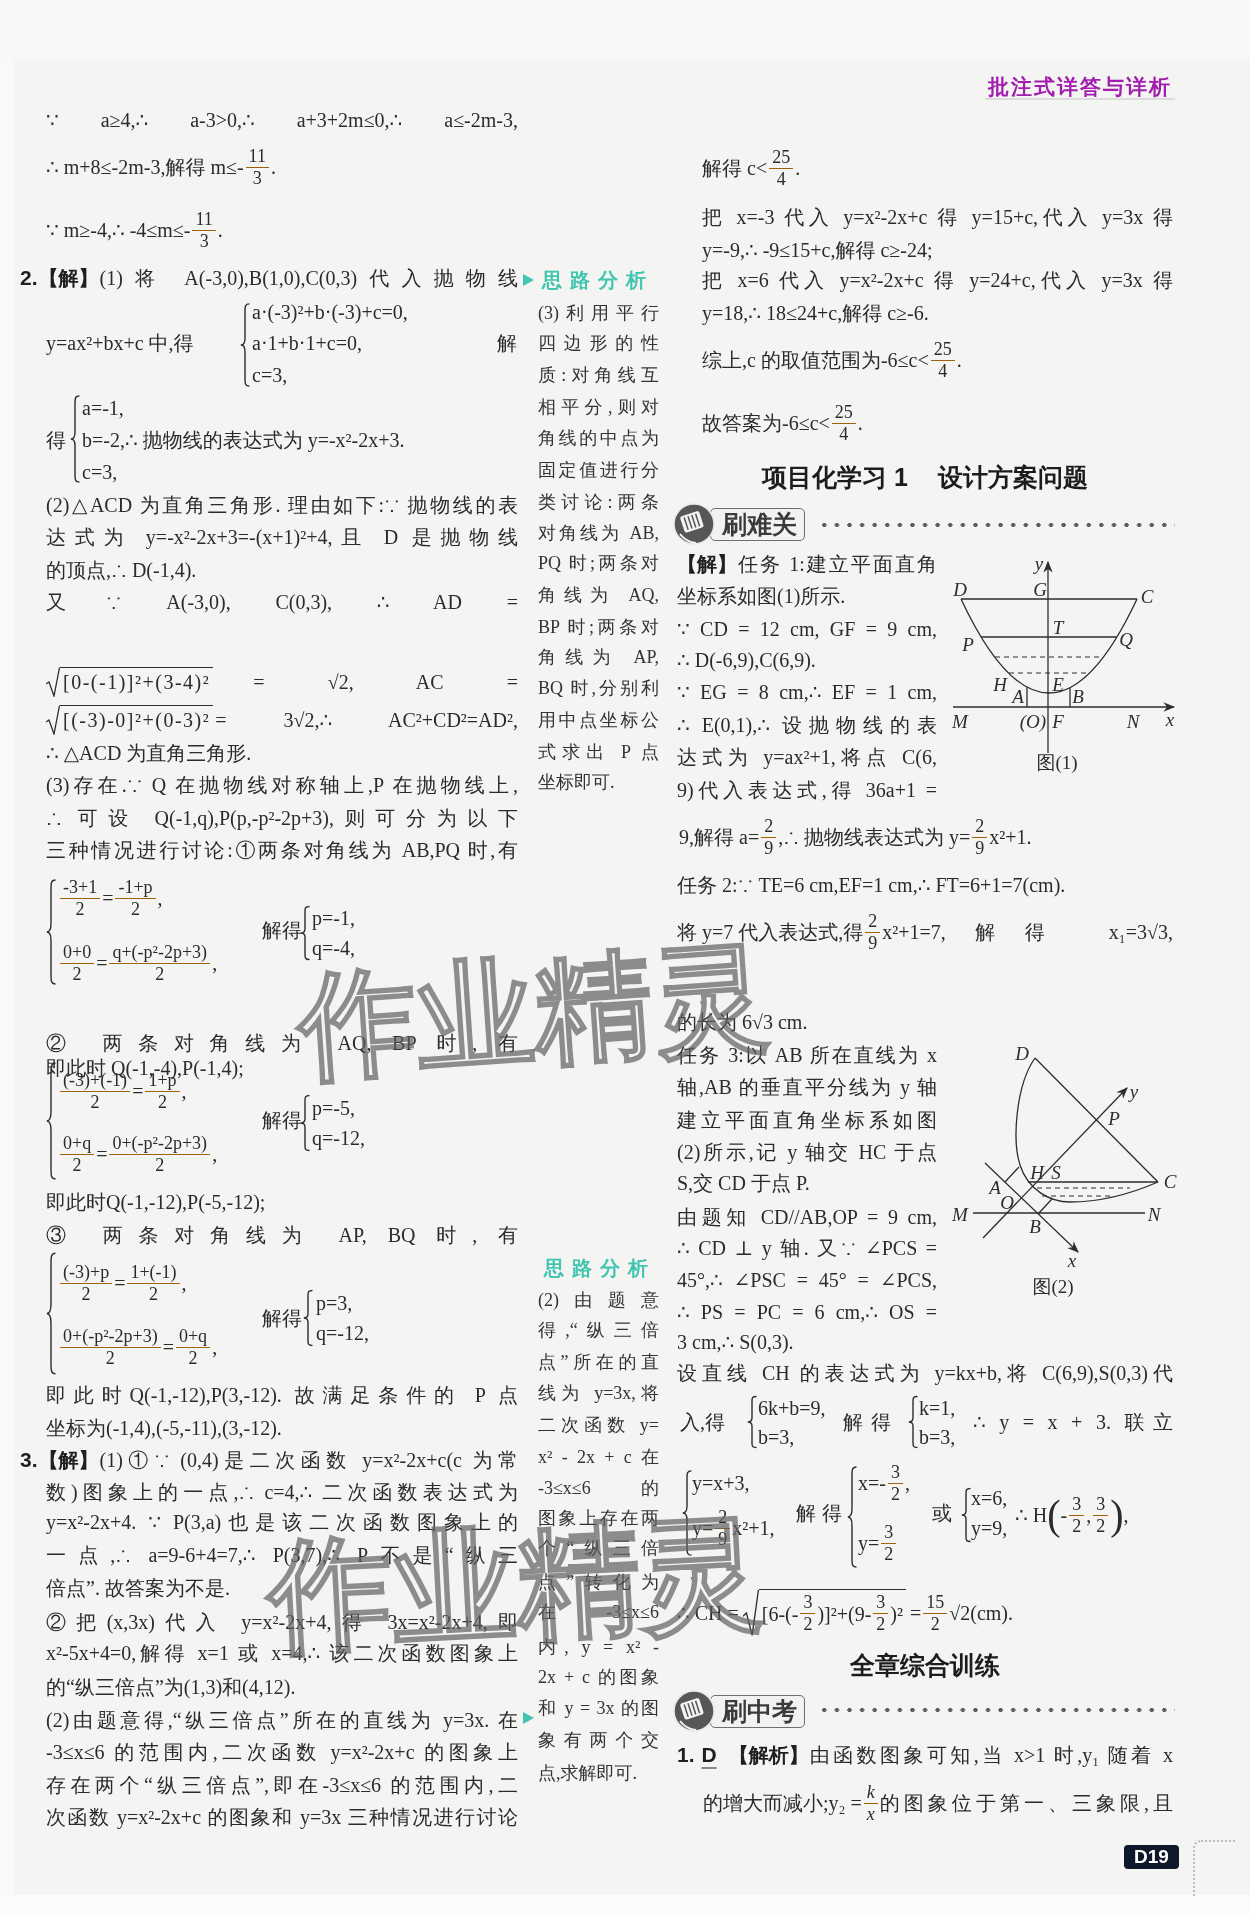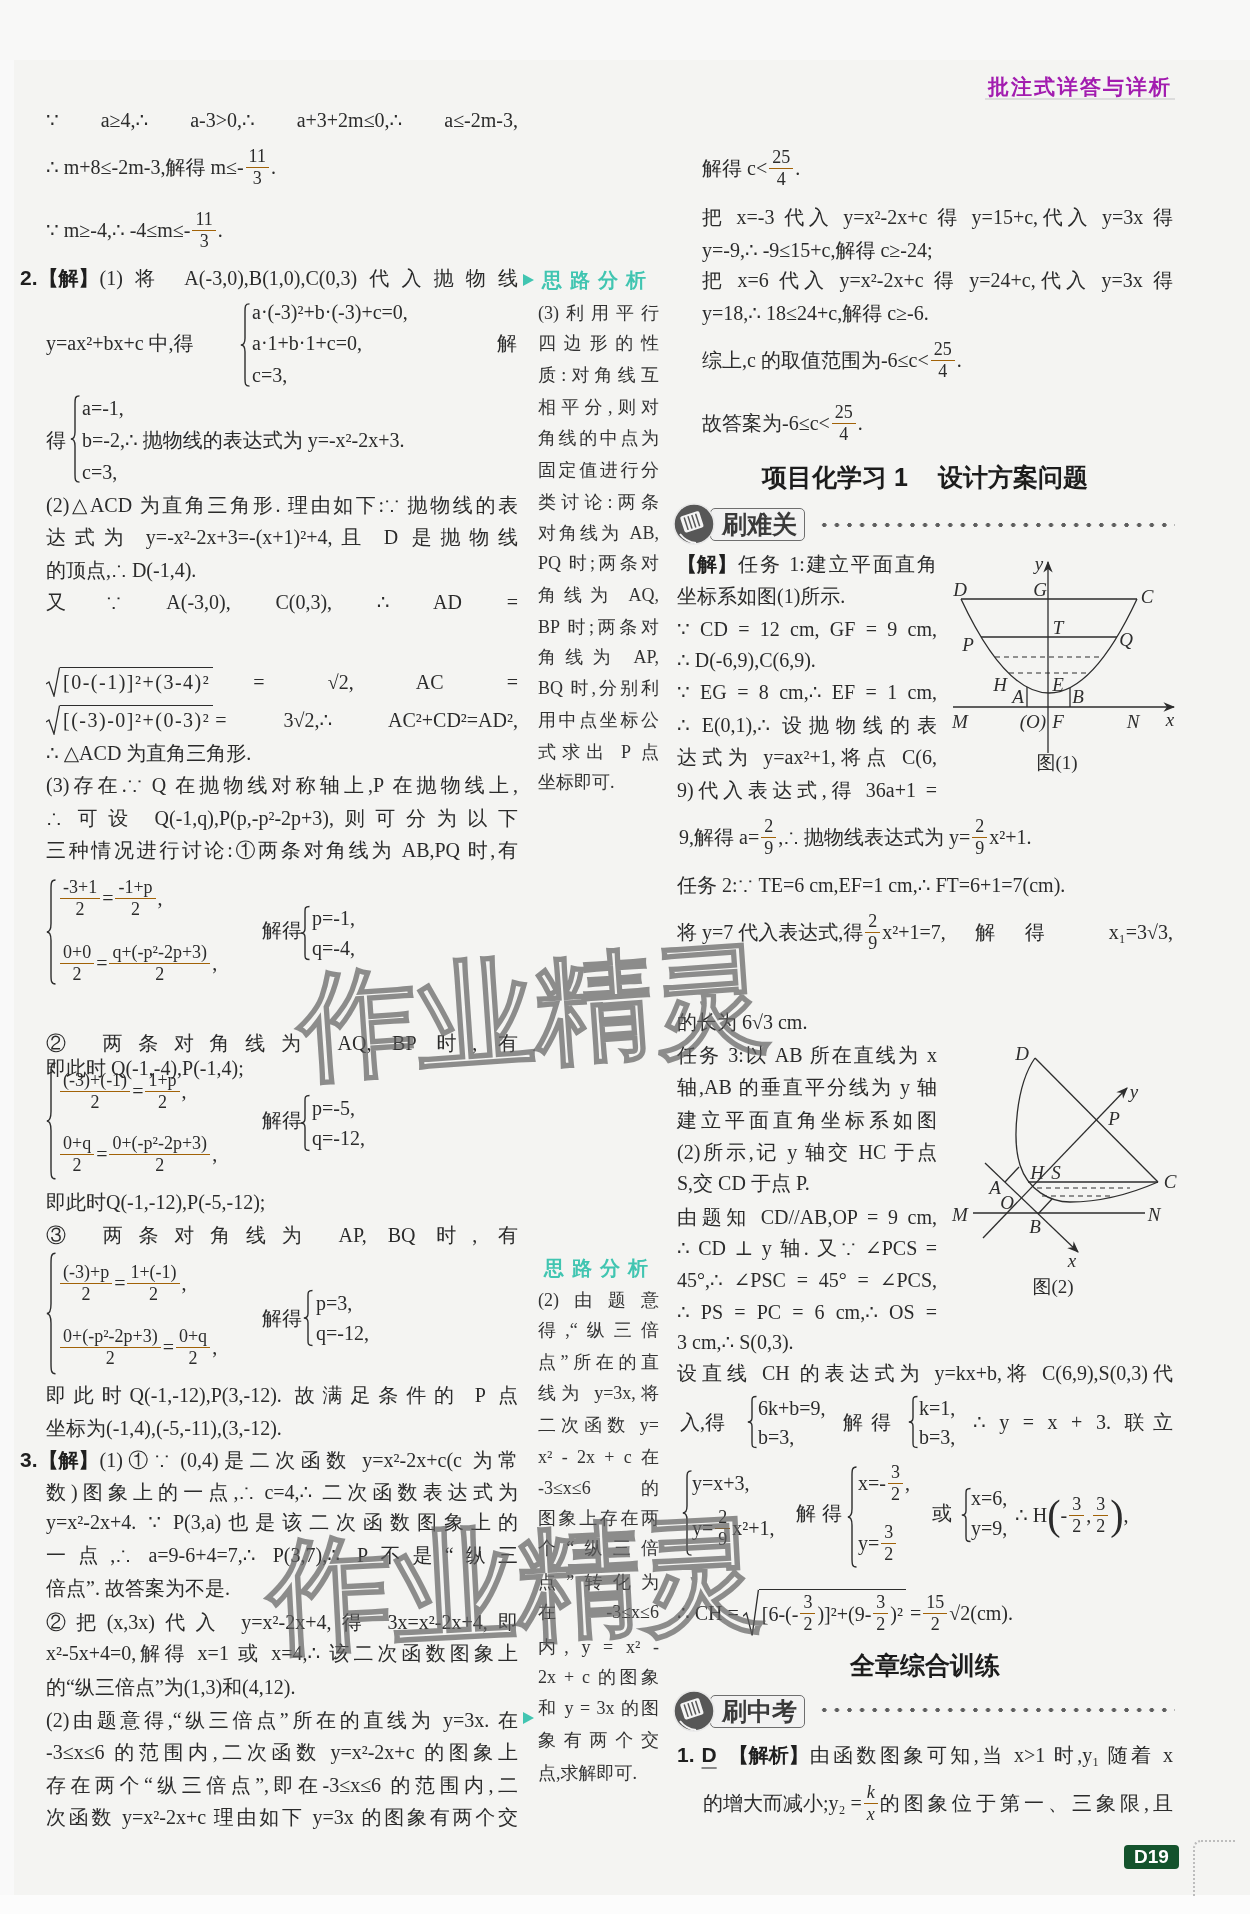--- a/index.html
+++ b/index.html
@@ -32,21 +32,21 @@
 .ann-title{position:absolute;height:24px;line-height:24px;font-size:20px;font-weight:bold;letter-spacing:8px;color:#41c5b1;white-space:nowrap;font-family:"DejaVu Sans",sans-serif;}
 .marker{position:absolute;width:0;height:0;border-top:6px solid transparent;border-bottom:6px solid transparent;border-left:11px solid #41c5b1;}
 .sec-title{position:absolute;left:677px;width:496px;height:34px;line-height:34px;text-align:center;font-family:"Liberation Sans","DejaVu Sans",sans-serif;font-weight:bold;font-size:25px;color:#1c1c1c;white-space:nowrap;}
 .sec-title .gap{margin-left:30px;}
 .badge{position:absolute;height:44px;display:flex;align-items:center;}
 .badge-icon{width:44px;height:44px;flex:none;position:relative;z-index:2;}
 .badge-box{margin-left:-6px;height:31px;line-height:31px;padding:0 7px 0 11px;border:1.6px solid #6e6e6e;border-radius:5px;background:#f2f2f2;font-family:"Liberation Sans","DejaVu Sans",sans-serif;font-weight:bold;font-size:25px;color:#3a3a3a;white-space:nowrap;}
 .dots{position:absolute;height:6px;background-image:radial-gradient(circle,#5e5e5e 1.9px,transparent 2.4px);background-size:12.6px 6px;background-repeat:repeat-x;}
 .running{position:absolute;left:988px;top:73px;font-family:"Liberation Sans","DejaVu Sans",sans-serif;font-weight:bold;font-size:21px;letter-spacing:2px;color:#a21caf;white-space:nowrap;}
 .running-rule{position:absolute;left:985px;top:98px;width:190px;height:2px;background:#dcdcdc;}
-.pageno{position:absolute;left:1124px;top:1845px;width:55px;height:24px;line-height:24px;text-align:center;border-radius:4px;background:#14532d;color:#fff;font-family:"Liberation Sans","DejaVu Sans",sans-serif;font-weight:bold;font-size:19px;}
+.pageno{position:absolute;left:1124px;top:1845px;width:55px;height:24px;line-height:24px;text-align:center;border-radius:4px;background:#0f172a;color:#fff;font-family:"Liberation Sans","DejaVu Sans",sans-serif;font-weight:bold;font-size:19px;}
 .corner{position:absolute;left:1193px;top:1840px;width:40px;height:55px;border-top:2px dotted #bdbdbd;border-left:2px dotted #bdbdbd;border-top-left-radius:8px;}
 .ans{text-decoration:underline;text-decoration-color:#888;text-underline-offset:5px;margin:0 12px 0 6px;}
 .wm{position:absolute;font-size:118px;line-height:1;color:transparent;-webkit-text-stroke:1.6px rgba(95,95,95,0.7);white-space:nowrap;pointer-events:none;font-family:"DejaVu Sans",sans-serif;font-weight:bold;z-index:5;}
 .fig{position:absolute;overflow:visible;}
 .fig .s{stroke:#2d2d2d;stroke-width:1.3;fill:none;}
 .fig .d{stroke:#2d2d2d;stroke-width:1.1;stroke-dasharray:5 4;fill:none;}
 .fig text{font-family:"Liberation Serif","DejaVu Serif",serif;font-style:italic;font-size:19px;fill:#2d2d2d;text-anchor:middle;}
 .fig text.cap{font-style:normal;font-size:19px;}
 </style>
 </head>
@@ -245,21 +245,21 @@
   <div class="ln j" style="left:46px;top:1480px;width:472px">数)图象上的一点,∴ c=4,∴ 二次函数表达式为</div>
   <div class="ln j" style="left:46px;top:1510px;width:472px">y=x²-2x+4. ∵ P(3,a)也是该二次函数图象上的</div>
   <div class="ln j" style="left:46px;top:1543px;width:472px">一点,∴ a=9-6+4=7,∴ P(3,7),∴ P不是“纵三</div>
   <div class="ln" style="left:46px;top:1576px">倍点”. 故答案为不是.</div>
   <div class="ln j" style="left:46px;top:1610px;width:472px">②把(x,3x)代入 y=x²-2x+4,得 3x=x²-2x+4,即</div>
   <div class="ln j" style="left:46px;top:1641px;width:472px">x²-5x+4=0,解得 x=1 或 x=4,∴ 该二次函数图象上</div>
   <div class="ln" style="left:46px;top:1675px">的“纵三倍点”为(1,3)和(4,12).</div>
   <div class="ln j" style="left:46px;top:1708px;width:472px">(2)由题意得,“纵三倍点”所在的直线为 y=3x. 在</div>
   <div class="ln j" style="left:46px;top:1740px;width:472px">-3≤x≤6 的范围内,二次函数 y=x²-2x+c 的图象上</div>
   <div class="ln j" style="left:46px;top:1773px;width:472px">存在两个“纵三倍点”,即在-3≤x≤6 的范围内,二</div>
-  <div class="ln j" style="left:46px;top:1805px;width:472px">次函数 y=x²-2x+c 理由如下 y=3x 的图象有两个交</div>
+  <div class="ln j" style="left:46px;top:1805px;width:472px">次函数 y=x²-2x+c 的图象和 y=3x 三种情况进行讨论</div>
 
   <div class="marker" style="left:523px;top:274px"></div>
   <div class="ann-title" style="left:542px;top:268px">思路分析</div>
   <div class="ann j" style="top:302px">(3)利用平行</div>
   <div class="ann j" style="top:332px">四边形的性</div>
   <div class="ann j" style="top:364px">质:对角线互</div>
   <div class="ann j" style="top:396px">相平分,则对</div>
   <div class="ann j" style="top:427px">角线的中点为</div>
   <div class="ann j" style="top:459px">固定值进行分</div>
   <div class="ann j" style="top:491px">类讨论:两条</div>

